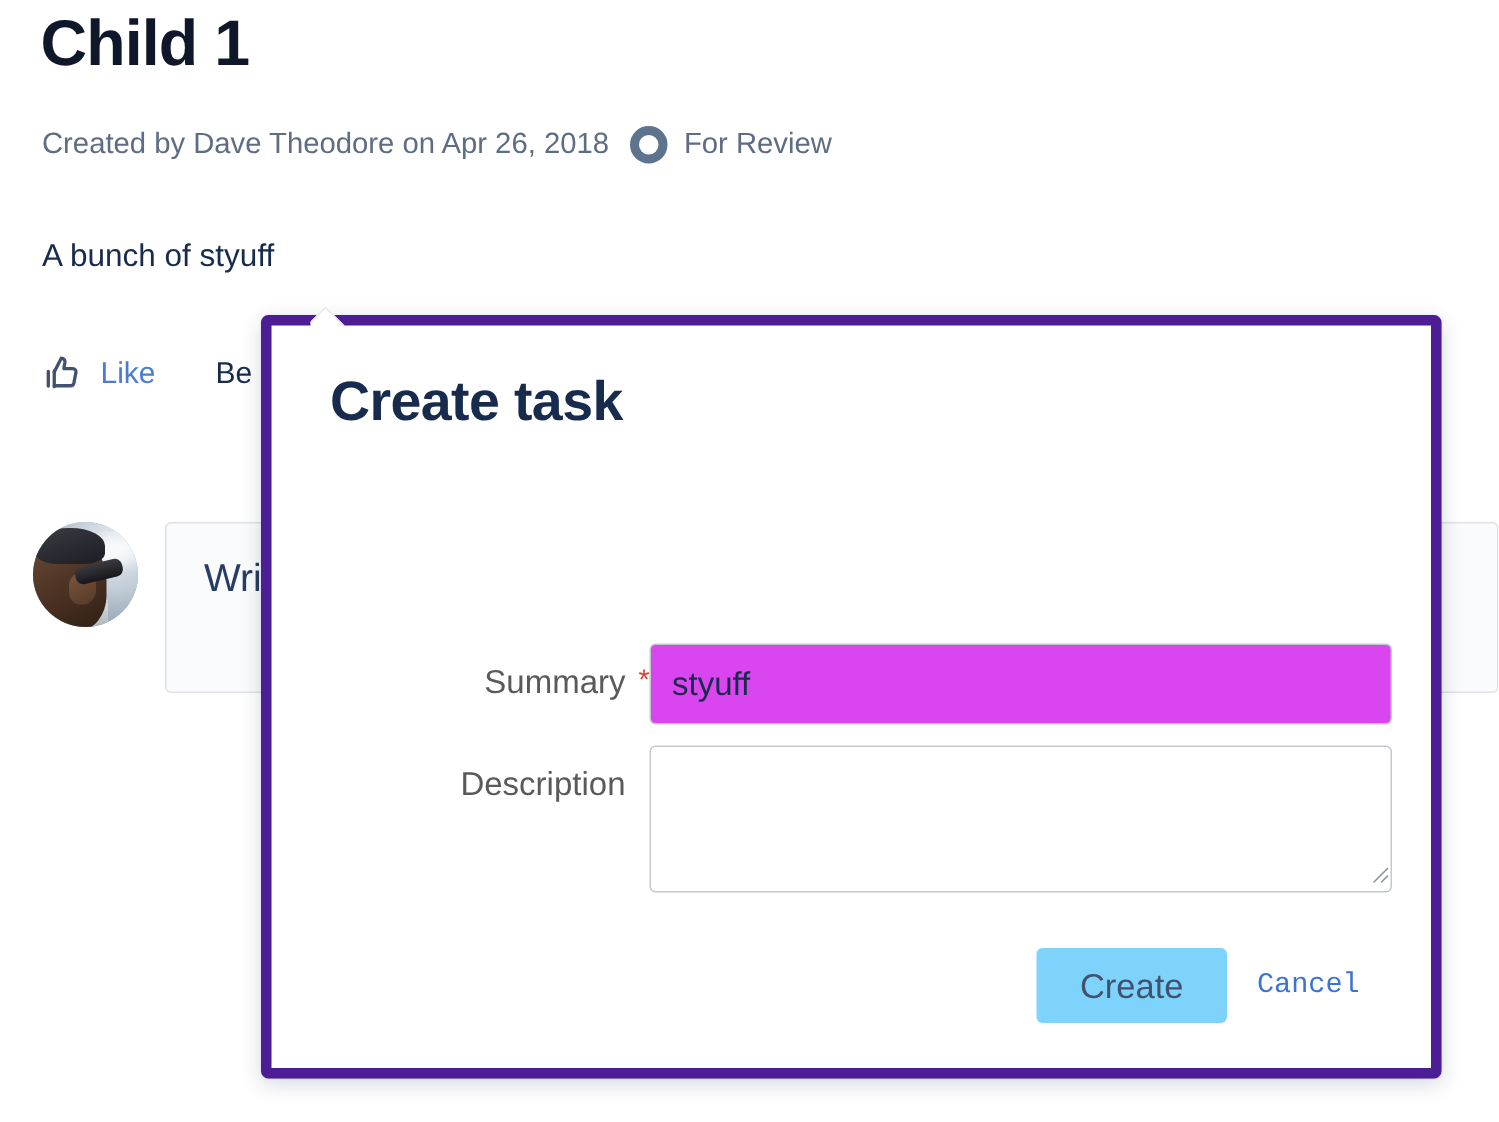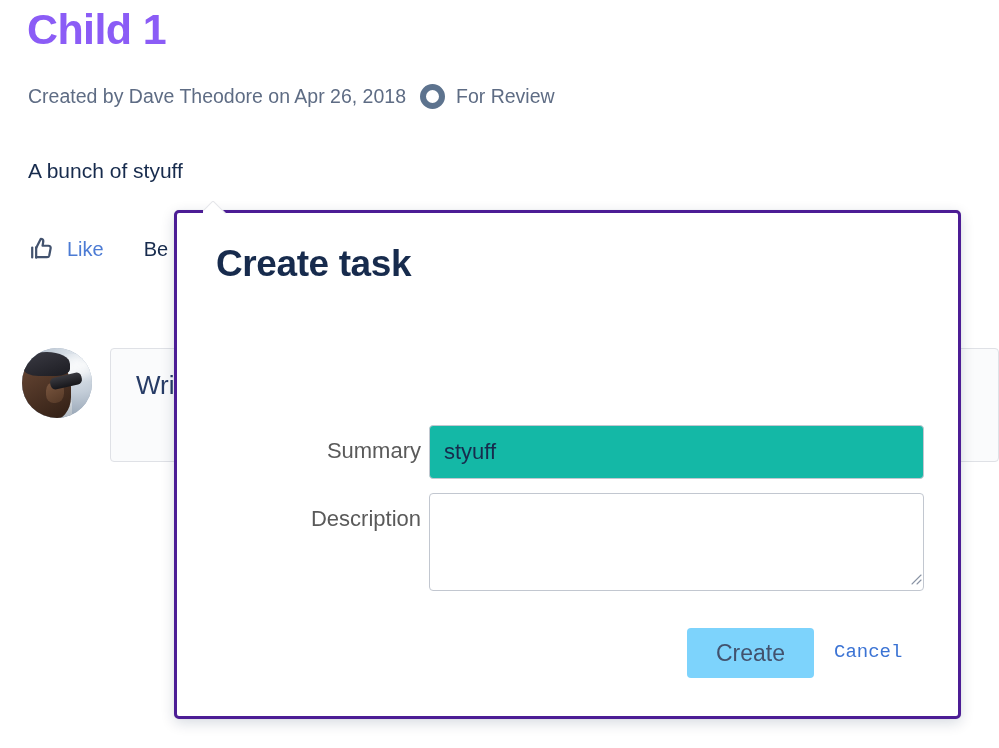--- a/index.html
+++ b/index.html
@@ -22,21 +22,21 @@
     position: absolute;
     inset: 0;
   }
 
   #page-title {
     position: absolute;
     left: 27px;
     top: 6px;
     font-size: 43px;
     font-weight: bold;
-    color: #8b5cf6;
+    color: #0f172a;
     letter-spacing: -0.6px;
     line-height: 1.1;
     white-space: nowrap;
   }
 
   #byline {
     position: absolute;
     left: 28px;
     top: 82px;
     font-size: 19.5px;
@@ -197,21 +197,21 @@
   }
 
   
   #create-task-dialog {
     position: absolute;
     left: 174px;
     top: 210px;
     width: 787px;
     height: 509px;
     background: #ffffff;
-    border: 3px solid #4c1d95;
+    border: 7px solid #4c1d95;
     border-radius: 5px;
     box-shadow: 0 4px 14px rgba(9,30,66,0.16), 0 0 1px rgba(9,30,66,0.18);
     z-index: 20;
   }
   
   #dialog-tail {
     position: absolute;
     left: 26px;
     top: -12px;
     width: 24px;
@@ -347,21 +347,21 @@
   }
   #description-label { right: 537px; top: 13px; }
 
   .text-input {
     position: absolute;
     left: 252px;
     width: 495px;
     height: 54px;
     border: 1px solid #c2c7d0;
     border-radius: 4px;
-    background: #14b8a6;
+    background: #d946ef;
     font-family: "Liberation Sans", sans-serif;
     font-size: 22px;
     color: #172b4d;
     padding: 0 14px;
     outline: none;
   }
   .text-area {
     position: absolute;
     left: 252px;
     width: 495px;

